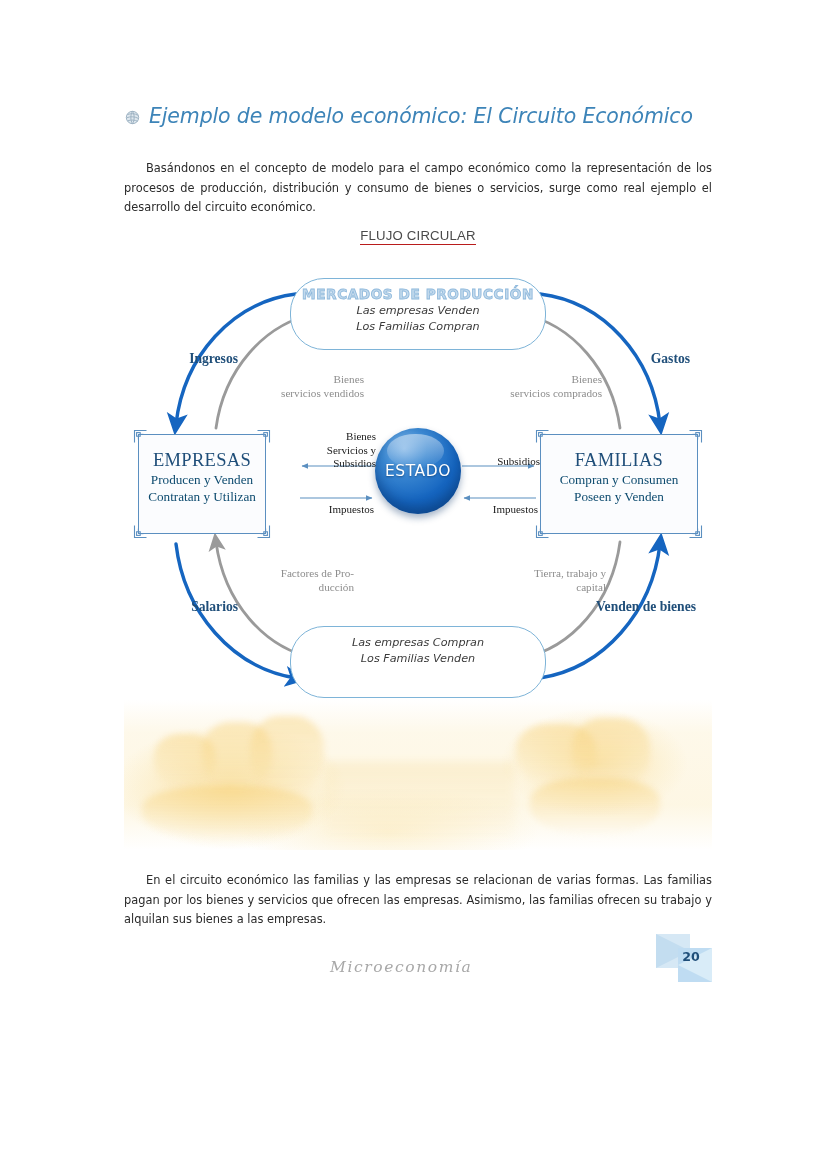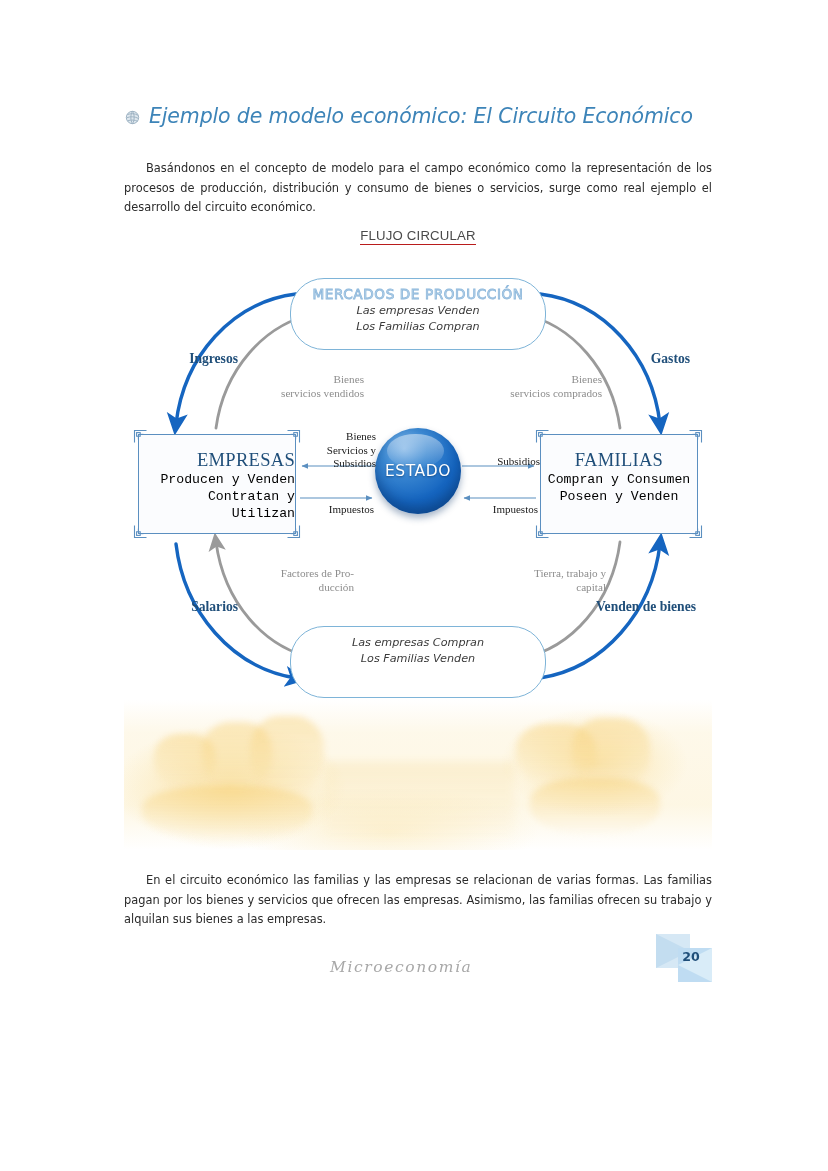--- a/index.html
+++ b/index.html
@@ -137,21 +137,21 @@
     border-radius: 34px;
     background: #ffffff;
     text-align: center;
     padding-top: 7px;
   }
   .market-top   { left: 166px; top: 50px;  width: 256px; height: 72px; }
   .market-bottom{ left: 166px; top: 398px; width: 256px; height: 72px; }
 
   .market-title {
     font-family: "DejaVu Sans", sans-serif;
-    font-weight: 400;
+    font-weight: 700;
     font-size: 13.6px;
     line-height: 16px;
     letter-spacing: 0.6px;
     color: transparent;
     -webkit-text-stroke: 0.85px #8fb9dc;
     text-shadow: 0 0 0.5px rgba(143,185,220,0.55);
   }
   .market-sub {
     font-family: "DejaVu Sans", sans-serif;
     font-style: italic;
@@ -163,35 +163,35 @@
 
   
   .actor {
     position: absolute;
     box-sizing: border-box;
     border: 1.4px solid #5b8fc0;
     background: #fbfcfe;
     text-align: center;
     padding-top: 14px;
   }
-  .actor-left  { left: 14px;  top: 206px; width: 158px; height: 100px; text-align: right; }
+  .actor-left  { left: 14px;  top: 206px; width: 128px; height: 100px; }
   .actor-right { left: 416px; top: 206px; width: 158px; height: 100px; }
 
   .actor-title {
     font-family: "Liberation Serif", "DejaVu Serif", serif;
     font-size: 18.5px;
     color: #1f4e79;
     letter-spacing: 0.3px;
     line-height: 22px;
   }
   .actor-sub {
-    font-family: Liberation Mono, monospace;
+    font-family: Liberation Serif, serif;
     font-size: 13.2px;
     line-height: 17px;
-    color: #000000;
+    color: #0c4a6e;
   }
 
   .corner {
     position: absolute;
     width: 15px; height: 15px;
     pointer-events: none;
   }
   .corner svg { position: absolute; left: 0; top: 0; }
   .c-tl { left: -7px;  top: -7px;  }
   .c-tr { right: -7px; top: -7px;  transform: scaleX(-1); }

